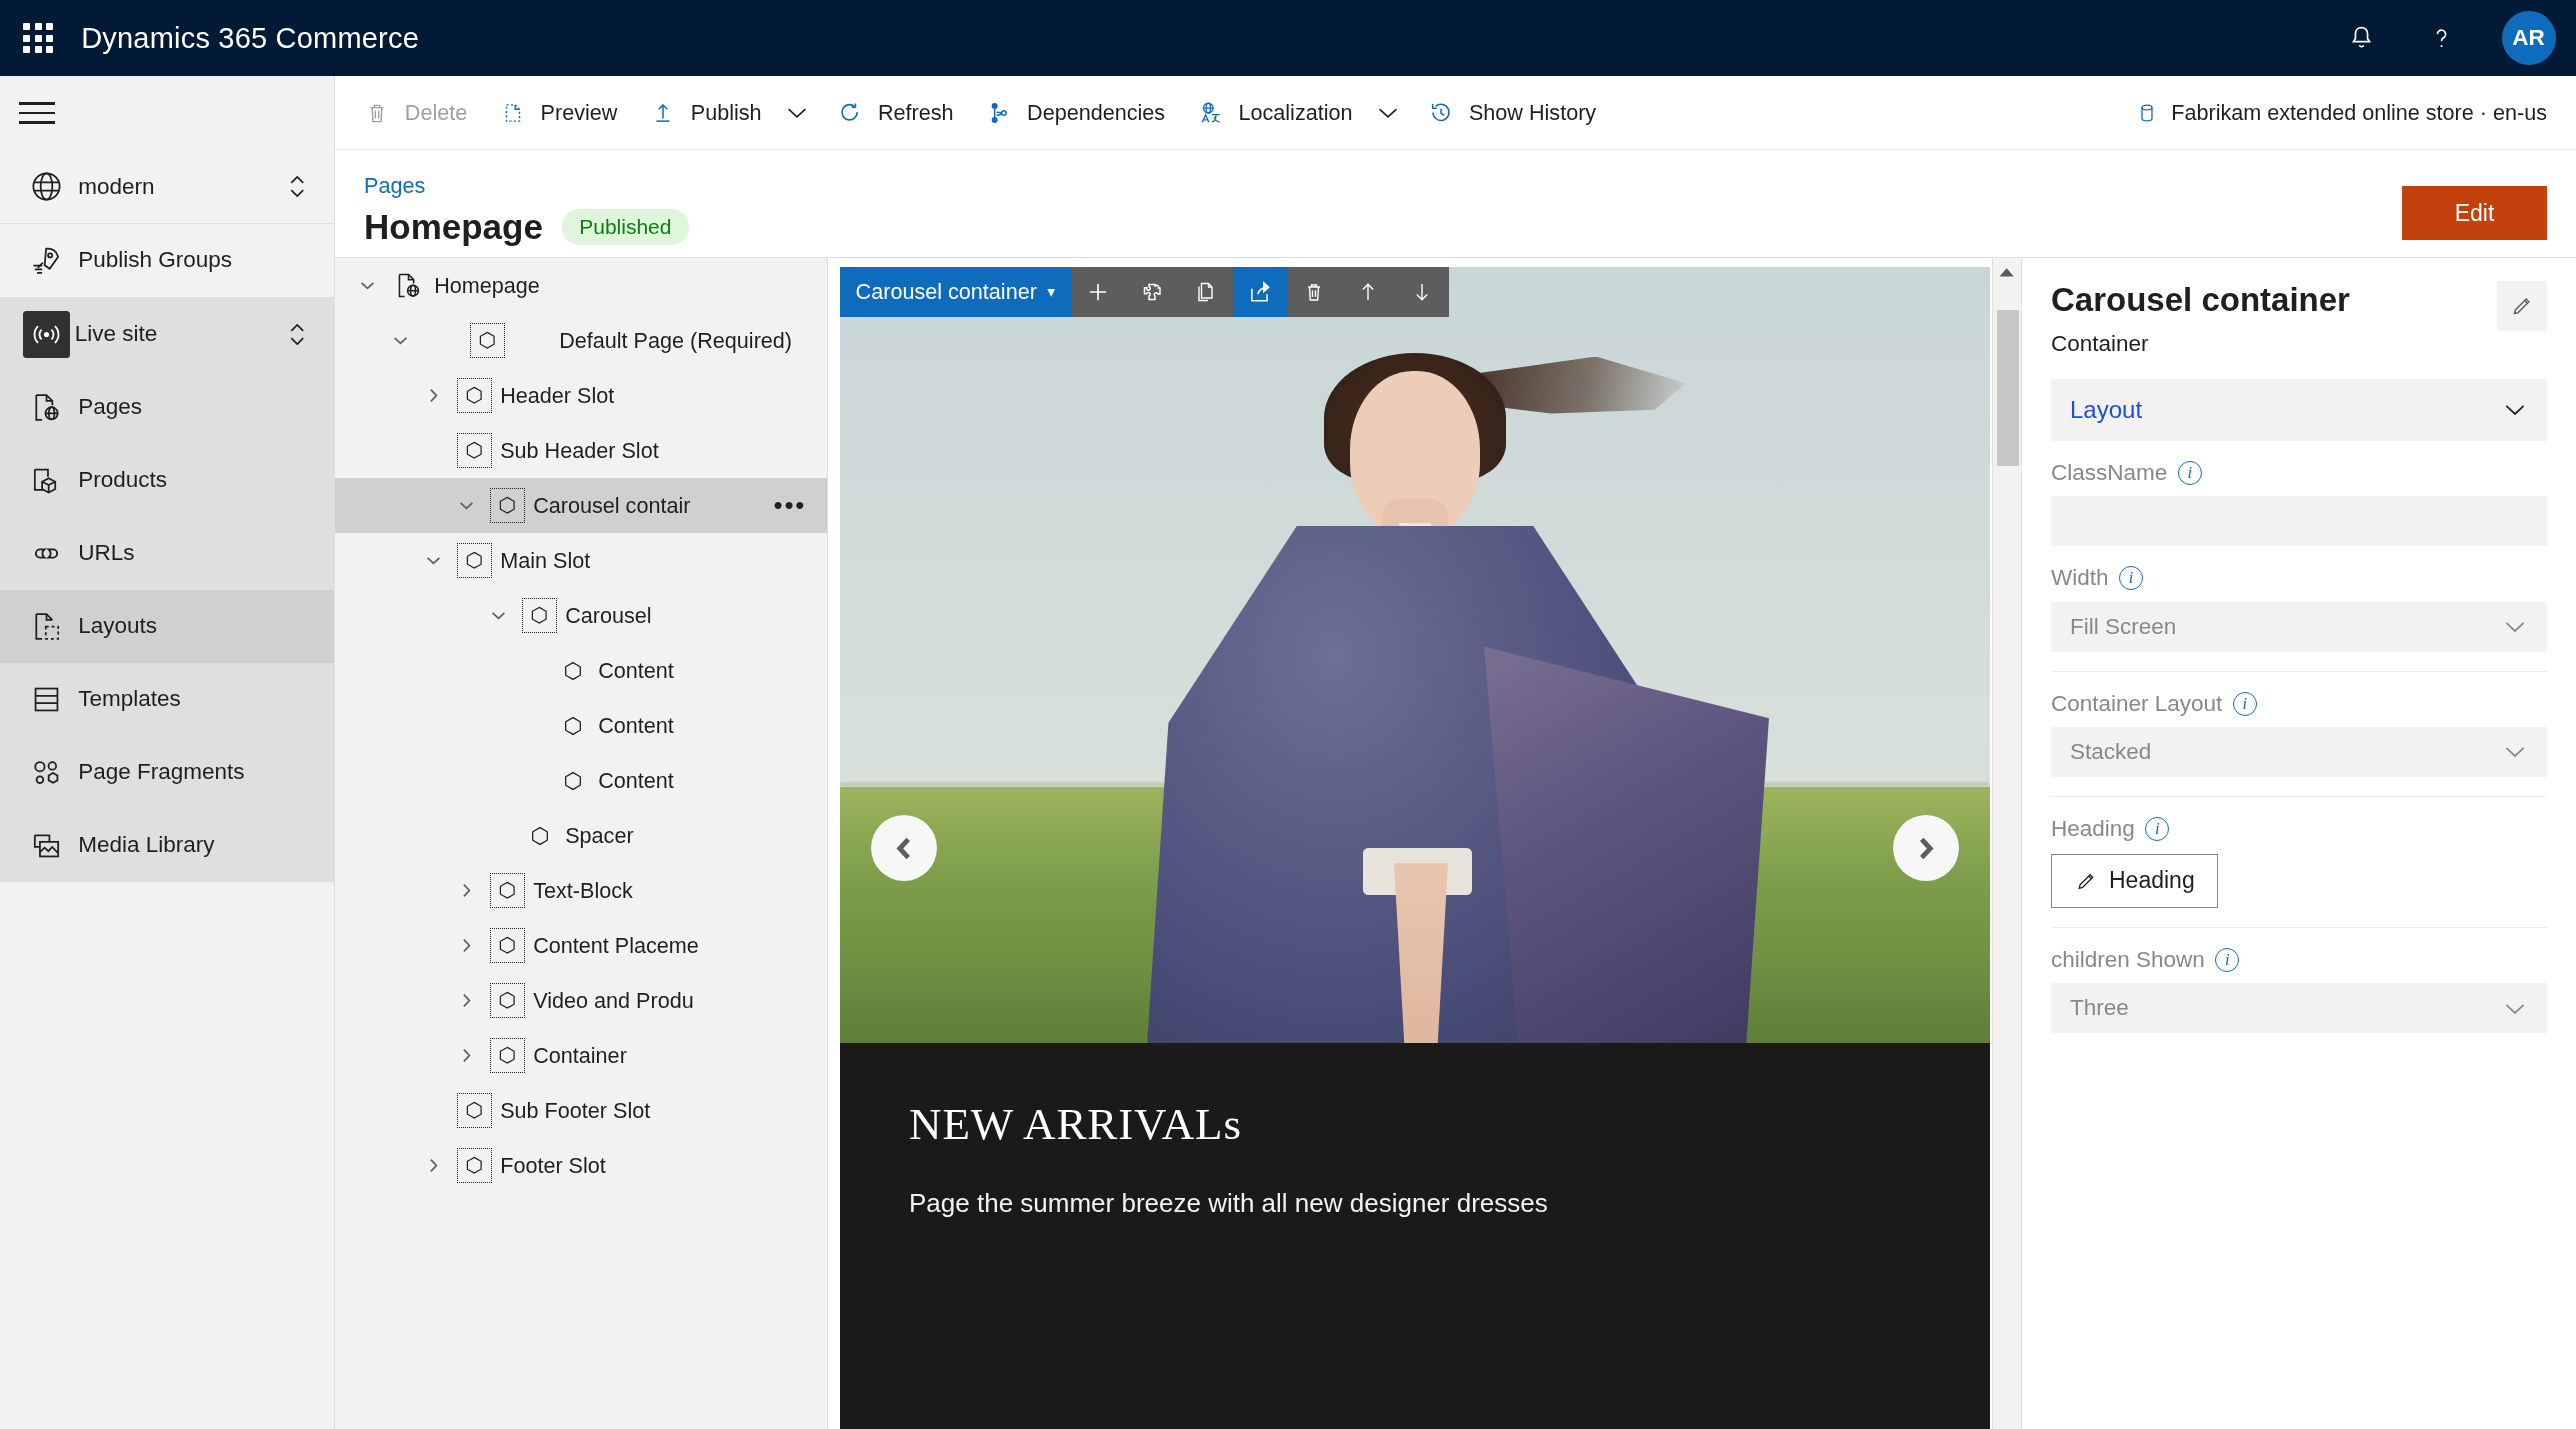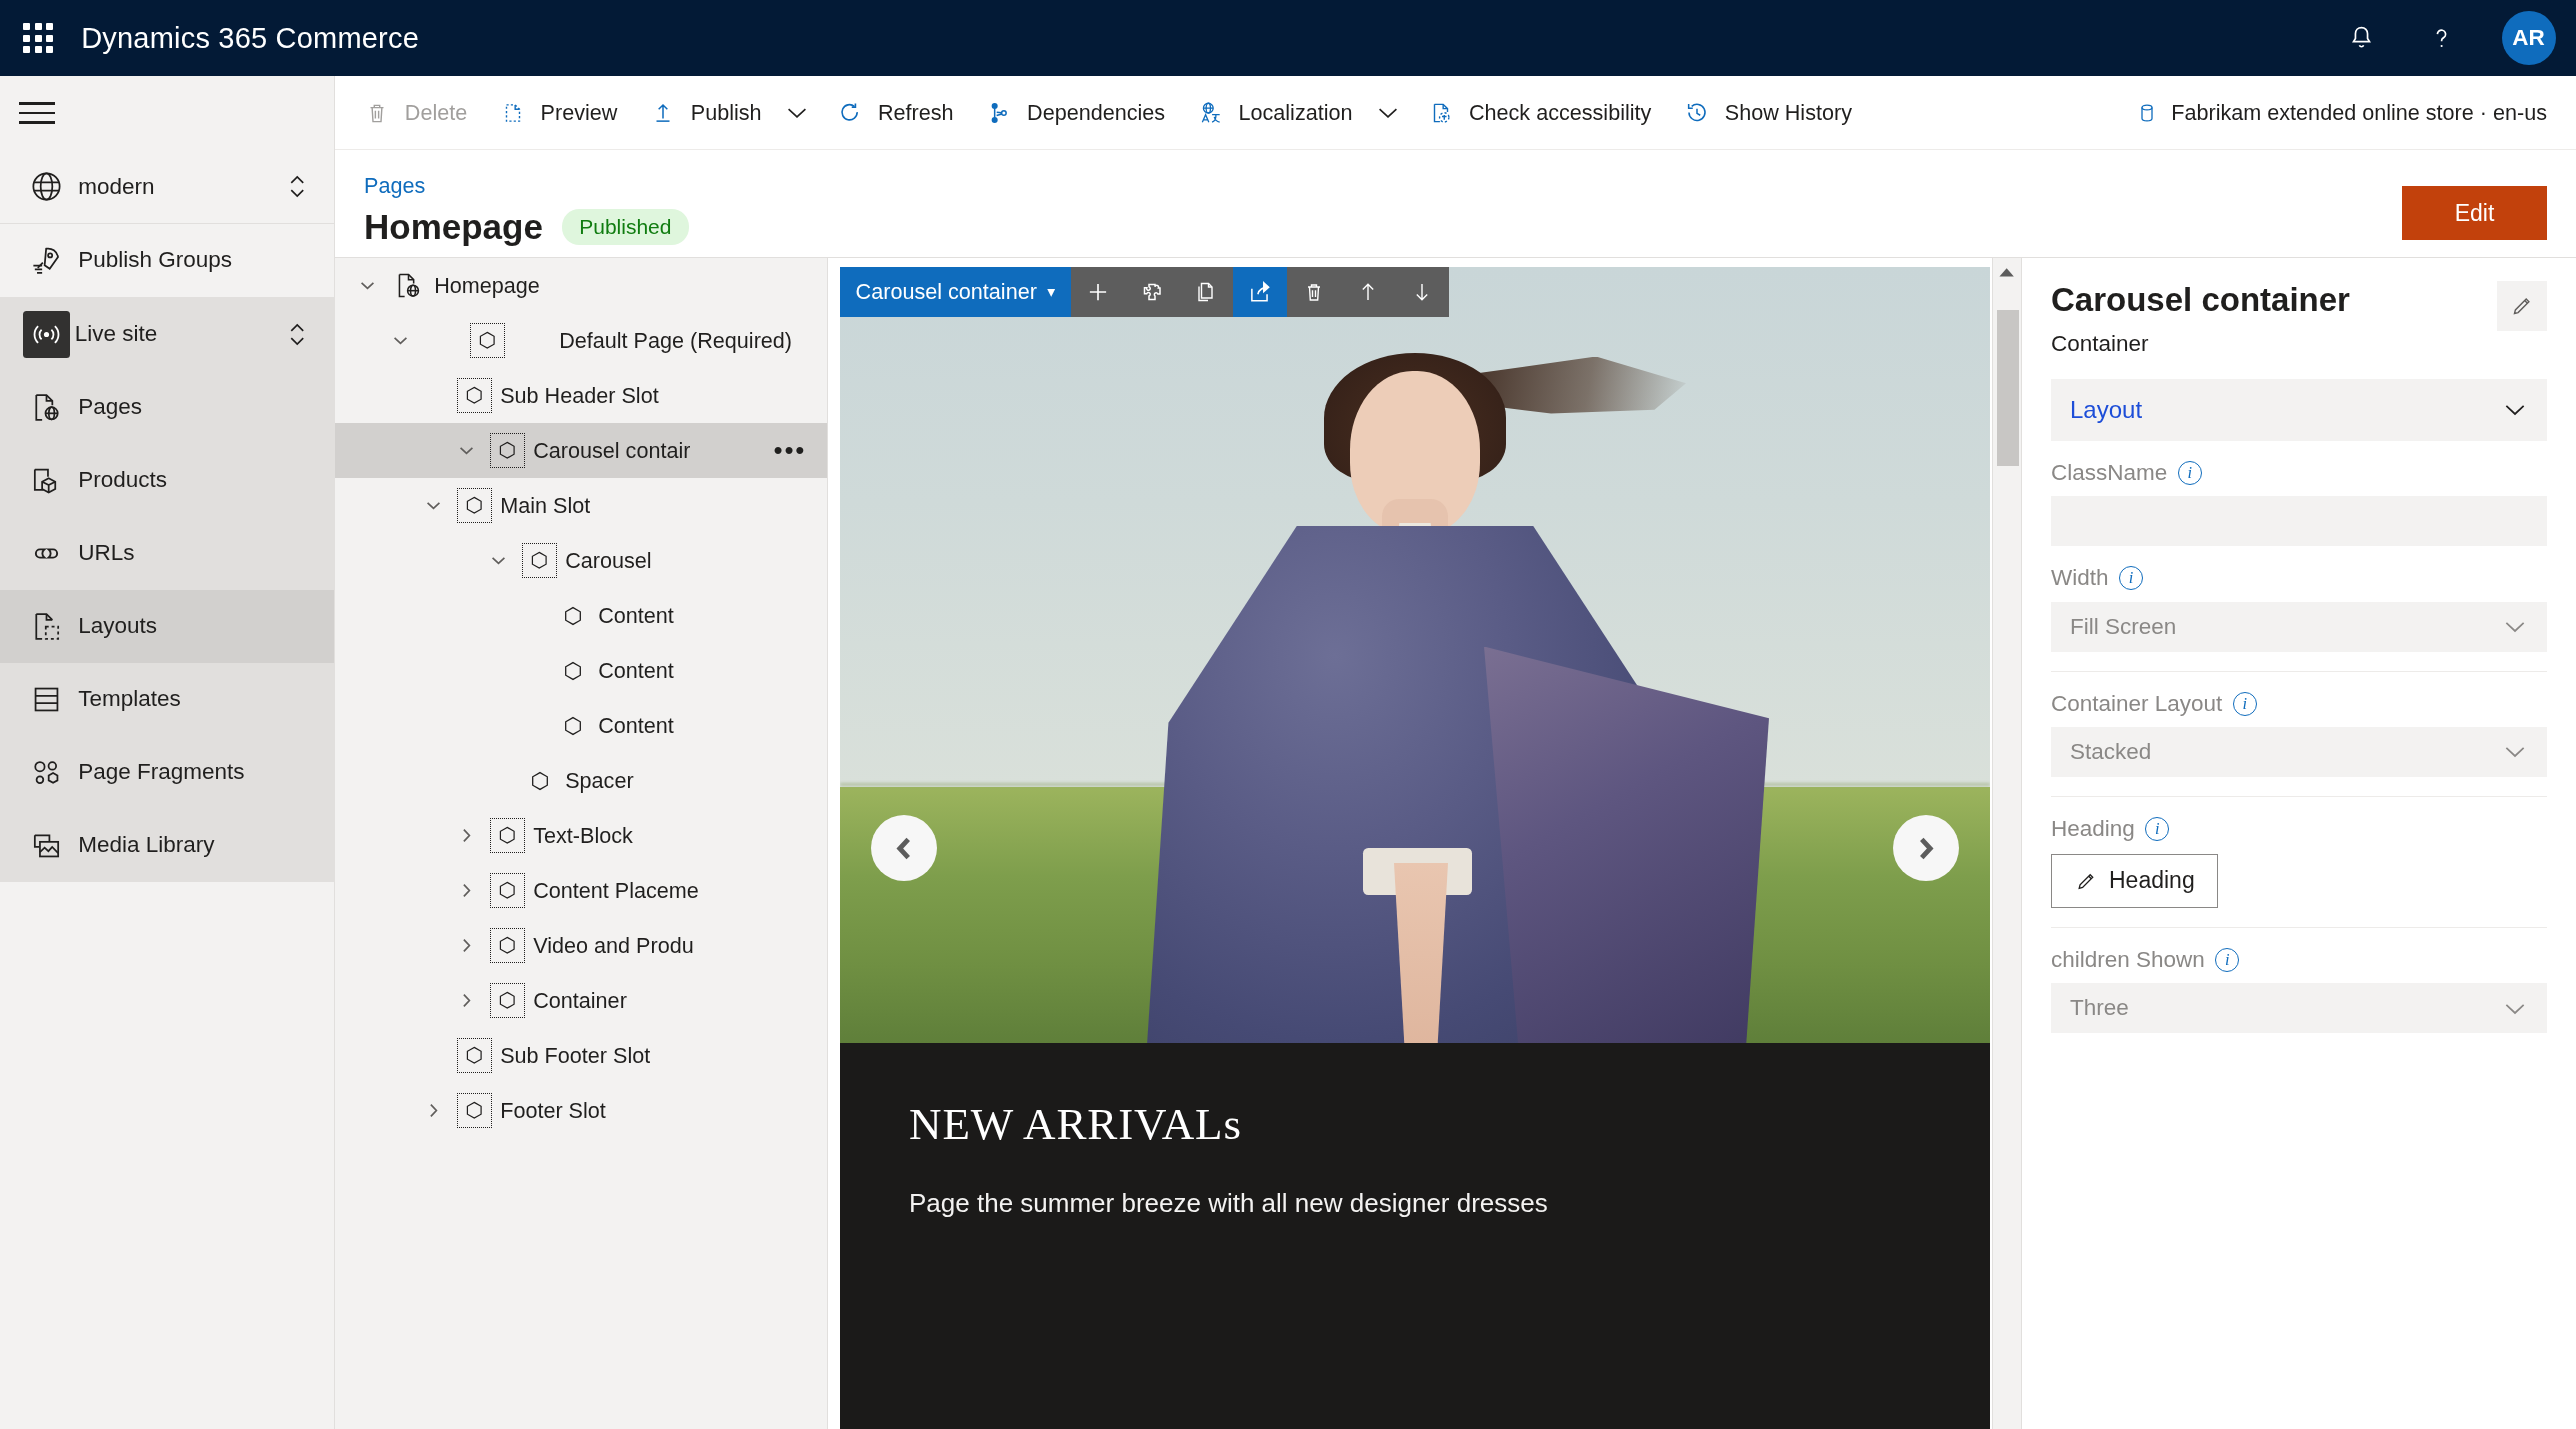--- a/index.html
+++ b/index.html
@@ -478,32 +478,20 @@
             </svg>
           </span>
           <span>Localization</span>
         </div>
         <div class="cmd-caret">
           <svg width="24" height="17.3" viewBox="0 0 20 14" fill="none" stroke="#201f1e" stroke-width="1.4">
               <path d="M3 4l7 6.5L17 4"></path>
             </svg>
         </div>
 
-        <div class="cmd">
-          <span class="gl">
-            <svg width="26" height="28" viewBox="0 0 24 24" fill="none" stroke="#0f6cbd" stroke-width="1.3">
-              <path d="M6 4h8l4 4v3"></path>
-                <path d="M6 4v16h5"></path>
-                <path d="M14 4v4h4"></path>
-              <circle cx="15" cy="16" r="4.3" stroke-dasharray="2 2"></circle>
-                <path d="M15 13.8v4.4M12.9 15.2h4.2"></path>
-            </svg>
-          </span>
-          <span>Check accessibility</span>
-        </div>
 
         <div class="cmd">
           <span class="gl">
             <svg width="26" height="28" viewBox="0 0 24 24" fill="none" stroke="#0f6cbd" stroke-width="1.4">
               <path d="M4.6 11.5a7.4 7.4 0 102.5-5.6"></path>
                 <path d="M4.3 3.8v3.8h3.8"></path>
                 <path d="M12 8v4.3l3 1.8"></path>
             </svg>
           </span>
           <span>Show History</span>
@@ -558,20 +546,35 @@
                 </svg>
               </span>
               <span class="ticon">
                 <span class="hexbox">
                   <svg width="22.5" height="22.5" viewBox="0 0 24 24" fill="none" stroke="#201f1e" stroke-width="1.3">
                     <path d="M12 3.6l7.3 4.2v8.4L12 20.4 4.7 16.2V7.8z"></path>
                   </svg>
                 </span>
               </span>
               <span class="tlbl">Default Page (Required)</span>
+            </div>
+            <div class="tnode" style="padding-left: 78px;">
+              <span class="twist">
+                <svg width="21" height="21" viewBox="0 0 16 16" fill="none" stroke="#605e5c" stroke-width="1.3">
+                  <path d="M6 3.5l4.2 4.5L6 12.5"></path>
+                </svg>
+              </span>
+              <span class="ticon">
+                <span class="hexbox">
+                  <svg width="22.5" height="22.5" viewBox="0 0 24 24" fill="none" stroke="#201f1e" stroke-width="1.3">
+                    <path d="M12 3.6l7.3 4.2v8.4L12 20.4 4.7 16.2V7.8z"></path>
+                  </svg>
+                </span>
+              </span>
+              <span class="tlbl">Header Slot</span>
             </div>
             <div class="tnode" style="padding-left: 78px;">
               <span class="twist"></span>
               <span class="ticon">
                 <span class="hexbox">
                   <svg width="22.5" height="22.5" viewBox="0 0 24 24" fill="none" stroke="#201f1e" stroke-width="1.3">
                     <path d="M12 3.6l7.3 4.2v8.4L12 20.4 4.7 16.2V7.8z"></path>
                   </svg>
                 </span>
               </span>

